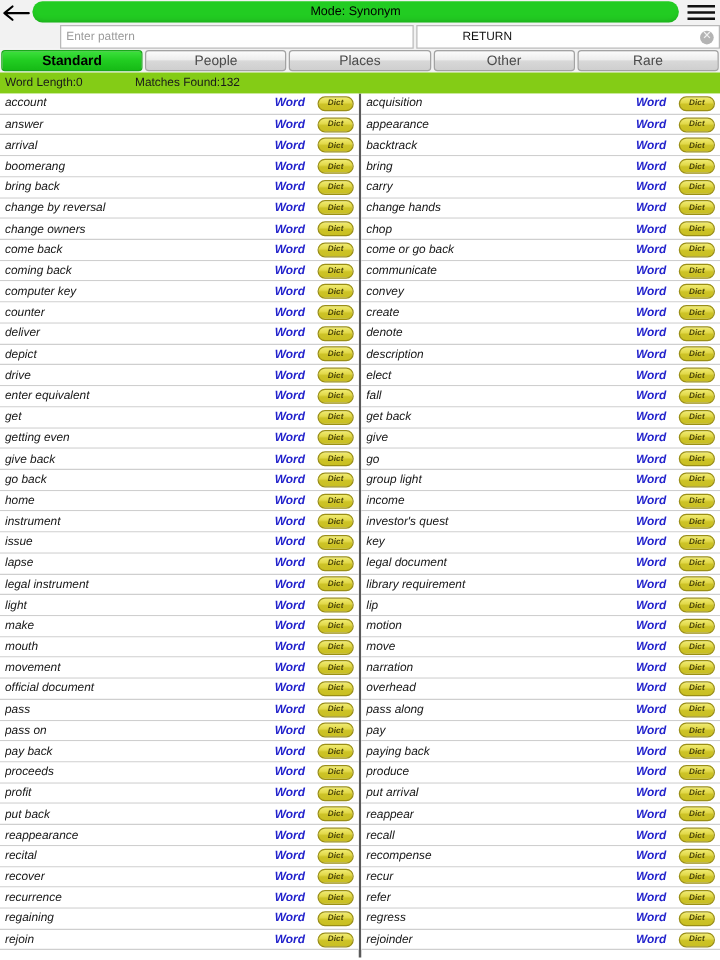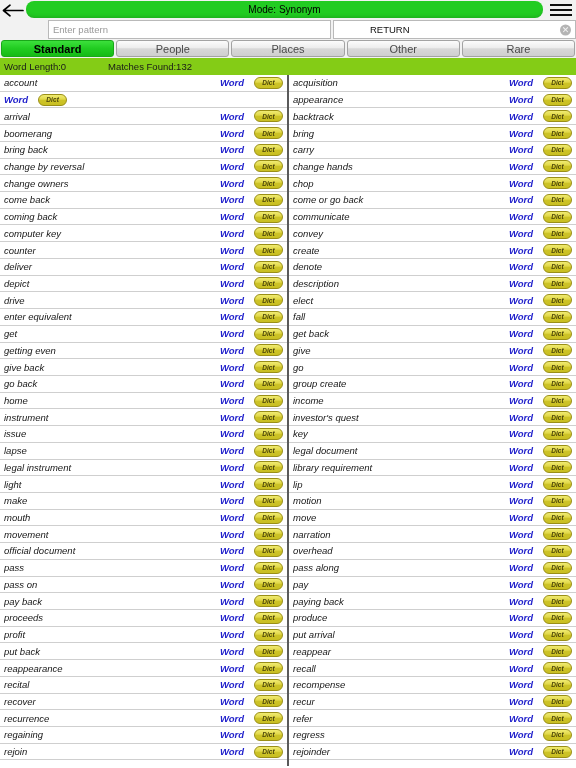--- a/index.html
+++ b/index.html
@@ -255,20 +255,21 @@
 </div>
 
 <div class="columns">
   <div class="col left" id="col-left">
       <div class="row">
         <span class="term">account</span>
         <span class="wordlink">Word</span>
         <span class="dictbtn">Dict</span>
       </div>
       <div class="row">
+        <span class="term">answer</span>
         <span class="wordlink">Word</span>
         <span class="dictbtn">Dict</span>
       </div>
       <div class="row">
         <span class="term">arrival</span>
         <span class="wordlink">Word</span>
         <span class="dictbtn">Dict</span>
       </div>
       <div class="row">
         <span class="term">boomerang</span>
@@ -546,21 +547,21 @@
         <span class="term">give</span>
         <span class="wordlink">Word</span>
         <span class="dictbtn">Dict</span>
       </div>
       <div class="row">
         <span class="term">go</span>
         <span class="wordlink">Word</span>
         <span class="dictbtn">Dict</span>
       </div>
       <div class="row">
-        <span class="term">group create</span>
+        <span class="term">group light</span>
         <span class="wordlink">Word</span>
         <span class="dictbtn">Dict</span>
       </div>
       <div class="row">
         <span class="term">income</span>
         <span class="wordlink">Word</span>
         <span class="dictbtn">Dict</span>
       </div>
       <div class="row">
         <span class="term">investor's quest</span>

